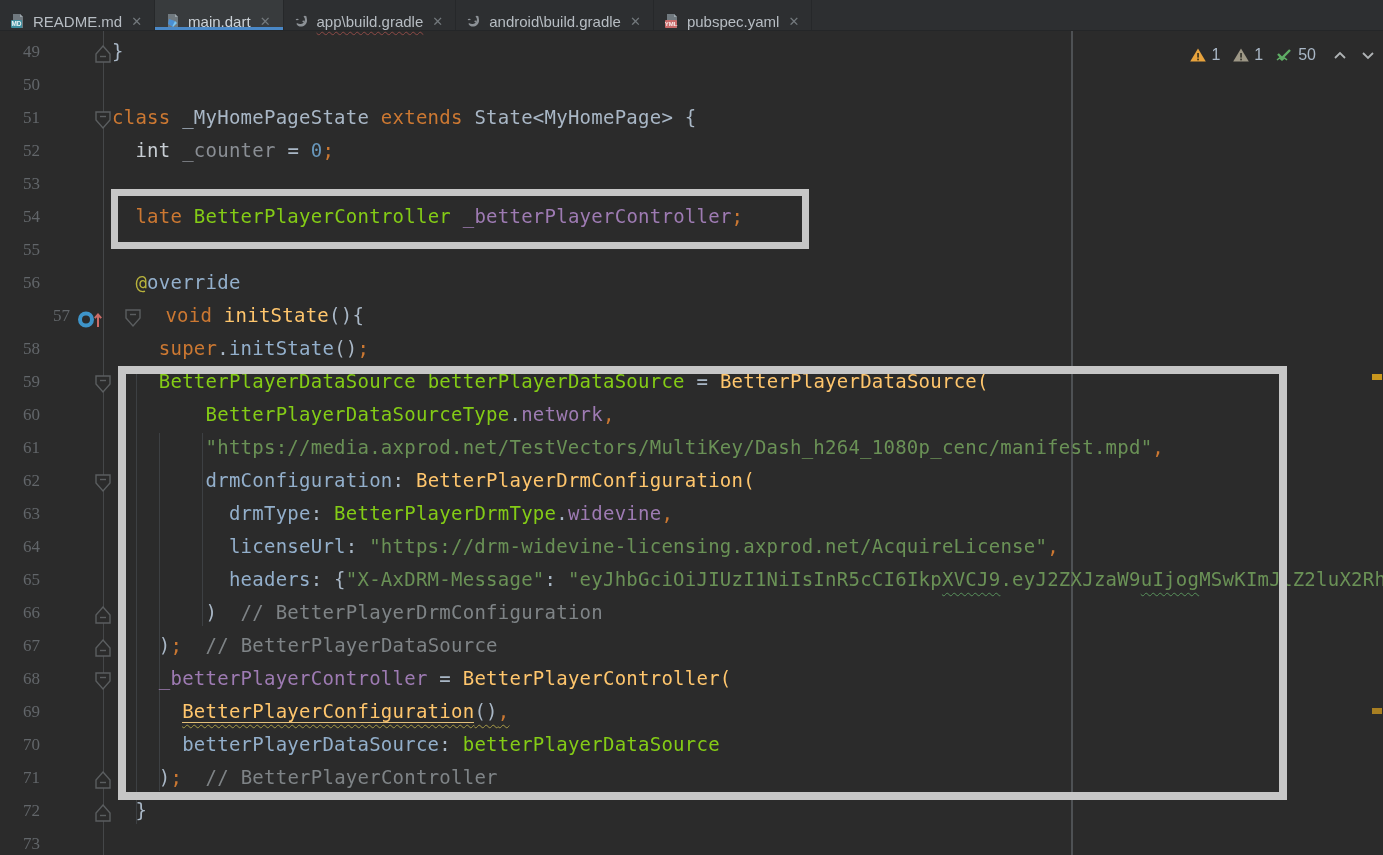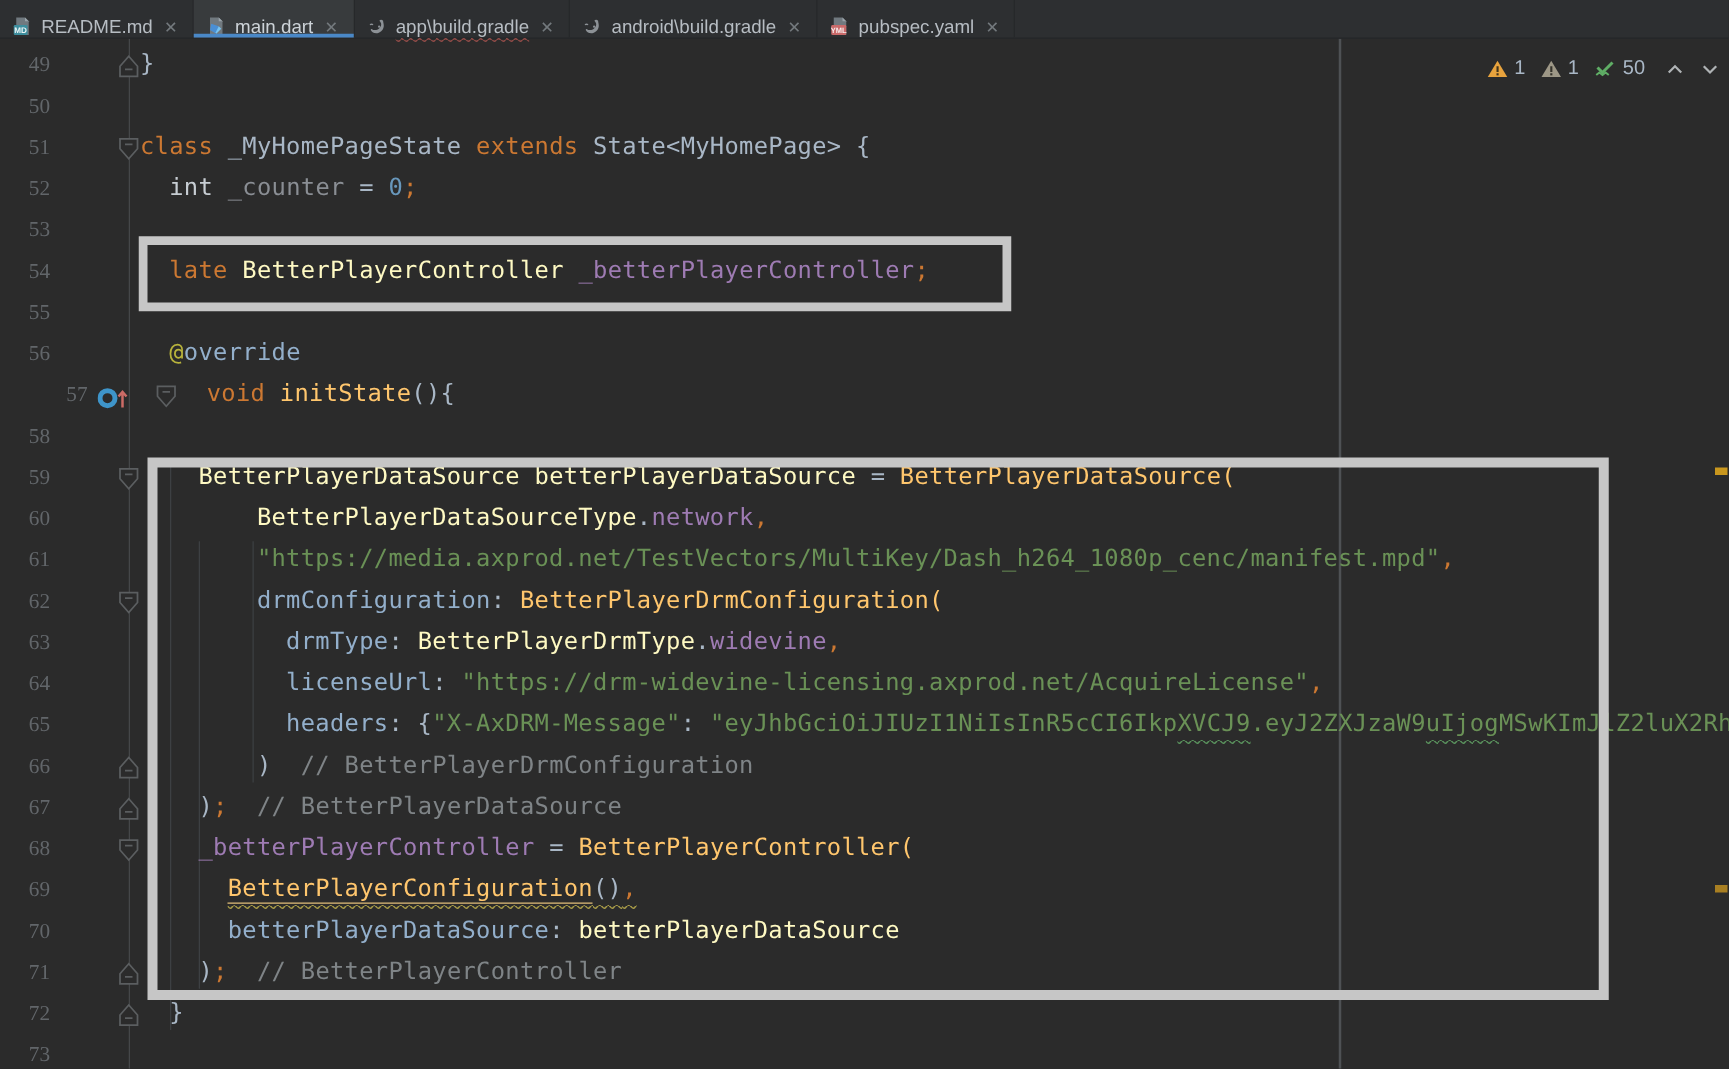--- a/index.html
+++ b/index.html
@@ -40,21 +40,21 @@
   .code-line .ln{
     position:absolute;left:0;top:0;width:40px;text-align:right;
     color:#62666A;font-size:17px;letter-spacing:0;font-family:Liberation Serif, serif;
   }
   .code-line .code{position:absolute;left:112px;top:0;}
   .fold{position:absolute;left:94px;top:6px;width:18px;height:20px;z-index:3;}
   .ovr-wrap{position:absolute;left:48px;top:7px;width:28px;height:19px;z-index:3;}
 
   
   .kw{color:#CC7832}
-  .type{color:#fef9c3}
+  .type{color:#84cc16}
   .func{color:#FFC66D}
   .field{color:#9E7BB3}
   .str{color:#6A9156}
   .num{color:#6897BB}
   .comment{color:#7F8487}
   .ref{color:#93AFCB}
   .text{color:#A9B7C6}
   .paren{color:#A9B7C6}
   .po{color:#CC7832}
   .unused{color:#8A8E94}
@@ -166,21 +166,21 @@
       <div class="code-line" style="top: 170px;"><span class="ln">54</span><span class="code"><span class="text">  </span><span class="kw">late</span><span class="text"> </span><span class="type">BetterPlayerController</span><span class="text"> </span><span class="field">_betterPlayerController</span><span class="po">;</span></span></div>
       <div class="code-line" style="top: 203px;"><span class="ln">55</span></div>
       <div class="code-line" style="top: 236px;"><span class="ln">56</span><span class="code"><span class="text">  </span><span class="anno">@</span><span class="ref">override</span></span></div>
       <div class="code-line" style="top: 269px; margin-left: 30px;"><span class="ln">57</span><span class="fold"><svg viewBox="0 0 18 20" width="18" height="20">
             <polygon points="2,2 16,2 16,10 9,18 2,10" fill="#2B2B2B" stroke="#5B5E60" stroke-width="1.4"></polygon>
             <line x1="6" x2="12" y1="6.5" y2="6.5" stroke="#5B5E60" stroke-width="1.4"></line>
           </svg></span><span class="ovr-wrap"><svg viewBox="0 0 28 19" width="28" height="19">
             <circle cx="8" cy="9.5" r="6" fill="none" stroke="#3E94C9" stroke-width="4"></circle>
             <path d="M20 17V5 M16.8 8.2L20 4.5l3.2 3.7" stroke="#CC6B66" stroke-width="2" fill="none"></path>
           </svg></span><span class="code"><span class="text">  </span><span class="kw">void</span><span class="text"> </span><span class="func">initState</span><span class="paren">(){</span></span></div>
-      <div class="code-line" style="top: 302px;"><span class="ln">58</span></div>
+      <div class="code-line" style="top: 302px;"><span class="ln">58</span><span class="code"><span class="text">    </span><span class="kw">super</span><span class="text">.</span><span class="ref">initState</span><span class="paren">()</span><span class="po">;</span></span></div>
       <div class="code-line" style="top: 335px;"><span class="ln">59</span><span class="fold"><svg viewBox="0 0 18 20" width="18" height="20">
             <polygon points="2,2 16,2 16,10 9,18 2,10" fill="#2B2B2B" stroke="#5B5E60" stroke-width="1.4"></polygon>
             <line x1="6" x2="12" y1="6.5" y2="6.5" stroke="#5B5E60" stroke-width="1.4"></line>
           </svg></span><span class="code"><span class="text">    </span><span class="type">BetterPlayerDataSource</span><span class="text"> </span><span class="type">betterPlayerDataSource</span><span class="text"> = </span><span class="func">BetterPlayerDataSource(</span></span></div>
       <div class="code-line" style="top: 368px;"><span class="ln">60</span><span class="code"><span class="text">        </span><span class="type">BetterPlayerDataSourceType</span><span class="text">.</span><span class="field">network</span><span class="po">,</span></span></div>
       <div class="code-line" style="top: 401px;"><span class="ln">61</span><span class="code"><span class="text">        </span><span class="str">"https://media.axprod.net/TestVectors/MultiKey/Dash_h264_1080p_cenc/manifest.mpd"</span><span class="po">,</span></span></div>
       <div class="code-line" style="top: 434px;"><span class="ln">62</span><span class="fold"><svg viewBox="0 0 18 20" width="18" height="20">
             <polygon points="2,2 16,2 16,10 9,18 2,10" fill="#2B2B2B" stroke="#5B5E60" stroke-width="1.4"></polygon>
             <line x1="6" x2="12" y1="6.5" y2="6.5" stroke="#5B5E60" stroke-width="1.4"></line>
           </svg></span><span class="code"><span class="text">        </span><span class="ref">drmConfiguration</span><span class="text">: </span><span class="func">BetterPlayerDrmConfiguration(</span></span></div>

